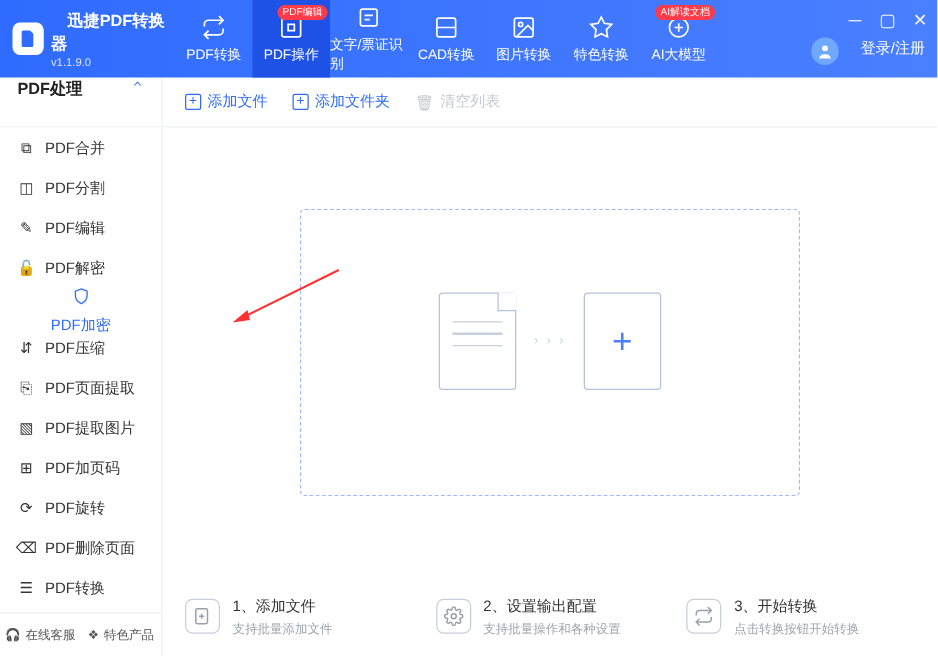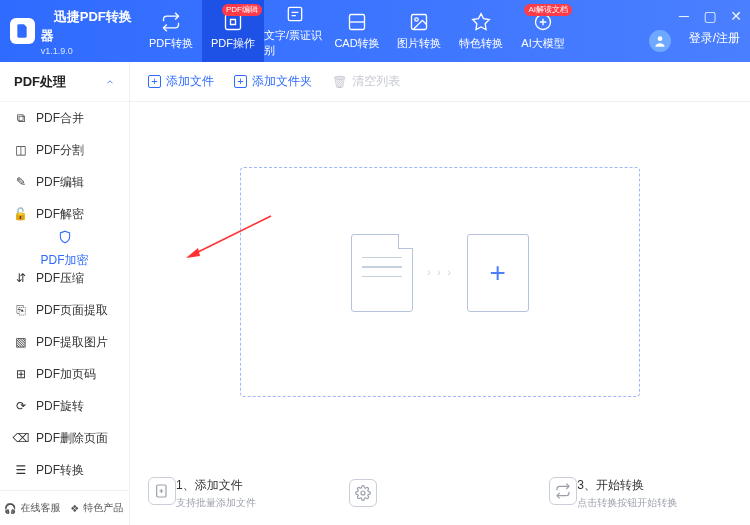--- a/index.html
+++ b/index.html
@@ -19,21 +19,21 @@
 .badge { position: absolute; top: 4px; right: 2px; background: #ff3b4a; color: #fff; font-size: 8px; padding: 1px 4px; border-radius: 7px; line-height: 10px; white-space: nowrap; }
 
 .window-controls { position: absolute; right: 8px; top: 10px; display: flex; gap: 14px; }
 .window-controls span { width: 12px; height: 12px; cursor: pointer; opacity: 0.9; display: flex; align-items: center; justify-content: center; font-size: 14px; }
 
 .auth-area { position: absolute; right: 10px; top: 30px; display: flex; align-items: flex-start; gap: 18px; font-size: 12px; }
 .avatar { width: 22px; height: 22px; border-radius: 50%; background: #6fa8ff; display: flex; align-items: center; justify-content: center; }
 
 .body-area { display: flex; height: 463px; }
 .sidebar { width: 130px; border-right: 1px solid #eef0f5; display: flex; flex-direction: column; }
-.sidebar-header { height: 40px; display: flex; align-items: center; justify-content: space-between; padding: 0 14px; font-size: 13px; font-weight: 600; color: #222; border-bottom: 1px solid #f2f3f7; }
+.sidebar-header { height: 40px; display: flex; align-items: flex-start; justify-content: space-between; padding: 0 14px; font-size: 13px; font-weight: 600; color: #222; border-bottom: 1px solid #f2f3f7; }
 .chevron { width: 10px; height: 10px; color: #3c6bff; }
 .side-list { flex: 1; overflow-y: auto; }
 .side-item { height: 32px; display: flex; align-items: center; gap: 8px; padding: 0 14px; font-size: 12px; color: #333; cursor: pointer; }
 .side-item.active { color: #2f6bff; flex-direction: column; }
 .side-item .icon { width: 14px; height: 14px; display: flex; align-items: center; justify-content: center; }
 .side-footer { border-top: 1px solid #eef0f5; display: flex; }
 .side-footer-btn { flex: 1; height: 34px; display: flex; align-items: center; justify-content: center; gap: 4px; font-size: 10px; color: #555; cursor: pointer; }
 
 .main { flex: 1; display: flex; flex-direction: column; }
 .toolbar { height: 40px; border-bottom: 1px solid #eef0f5; display: flex; align-items: center; padding: 0 18px; gap: 20px; }
@@ -50,21 +50,21 @@
 .doc-lines div { height: 1.5px; background: #c6d0de; margin-bottom: 8px; }
 .plus-shape { position: absolute; top: 50%; left: 50%; transform: translate(-50%,-50%); font-size: 28px; color: #4a7fff; font-weight: 300; }
 .dots { color: #c6d0de; letter-spacing: 2px; font-size: 10px; }
 .drop-text-box { border: 1px solid #ff6b5b; padding: 6px 18px 8px; text-align: center; border-radius: 2px; }
 .drop-text1 { font-size: 14px; color: #333; }
 .drop-text2 { font-size: 11px; color: #888; margin-top: 5px; }
 
 .arrow-svg { position: absolute; top: 108px; left: 56px; pointer-events: none; }
 
 .steps { height: 64px; display: flex; align-items: center; padding: 0 18px; gap: 18px; }
-.step { display: flex; flex: 1; }
+.step { display: flex; align-items: center; gap: 10px; flex: 1; }
 .step-icon { width: 28px; height: 28px; border: 1.5px solid #c9ced9; border-radius: 6px; display: flex; align-items: center; justify-content: center; color: #9aa0ab; }
 .step-title { font-size: 12px; color: #333; }
 .step-sub { font-size: 10px; color: #9fa3ad; margin-top: 2px; }
 </style>
 </head>
 <body>
 
 <div class="titlebar">
   <div class="logo-area">
     <div class="logo-icon">
@@ -275,20 +275,24 @@
             <div class="step-title">1、添加文件</div>
             <div class="step-sub">支持批量添加文件</div>
           </div>
       </div>
       <div class="step">
         <div class="step-icon">
             <svg width="16" height="16" viewBox="0 0 24 24" fill="none" stroke="currentColor" stroke-width="1.8">
               <circle cx="12" cy="12" r="3"></circle>
               <path d="M19.4 15a1.7 1.7 0 0 0 .34 1.87l.06.06a2 2 0 1 1-2.83 2.83l-.06-.06a1.7 1.7 0 0 0-1.87-.34 1.7 1.7 0 0 0-1 1.56V21a2 2 0 0 1-4 0v-.09a1.7 1.7 0 0 0-1-1.56 1.7 1.7 0 0 0-1.87.34l-.06.06a2 2 0 1 1-2.83-2.83l.06-.06a1.7 1.7 0 0 0 .34-1.87 1.7 1.7 0 0 0-1.56-1H3a2 2 0 0 1 0-4h.09a1.7 1.7 0 0 0 1.56-1 1.7 1.7 0 0 0-.34-1.87l-.06-.06a2 2 0 1 1 2.83-2.83l.06.06a1.7 1.7 0 0 0 1.87.34H9a1.7 1.7 0 0 0 1-1.56V3a2 2 0 0 1 4 0v.09a1.7 1.7 0 0 0 1 1.56 1.7 1.7 0 0 0 1.87-.34l.06-.06a2 2 0 1 1 2.83 2.83l-.06.06a1.7 1.7 0 0 0-.34 1.87V9a1.7 1.7 0 0 0 1.56 1H21a2 2 0 0 1 0 4h-.09a1.7 1.7 0 0 0-1.56 1z"></path>
             </svg>
+          </div>
+        <div>
+            <div class="step-title">2、设置输出配置</div>
+            <div class="step-sub">支持批量操作和各种设置</div>
           </div>
       </div>
       <div class="step">
         <div class="step-icon">
             <svg width="16" height="16" viewBox="0 0 24 24" fill="none" stroke="currentColor" stroke-width="1.8">
               <polyline points="17 1 21 5 17 9"></polyline>
               <path d="M3 11V9a4 4 0 0 1 4-4h14"></path>
               <polyline points="7 23 3 19 7 15"></polyline>
               <path d="M21 13v2a4 4 0 0 1-4 4H3"></path>
             </svg>

